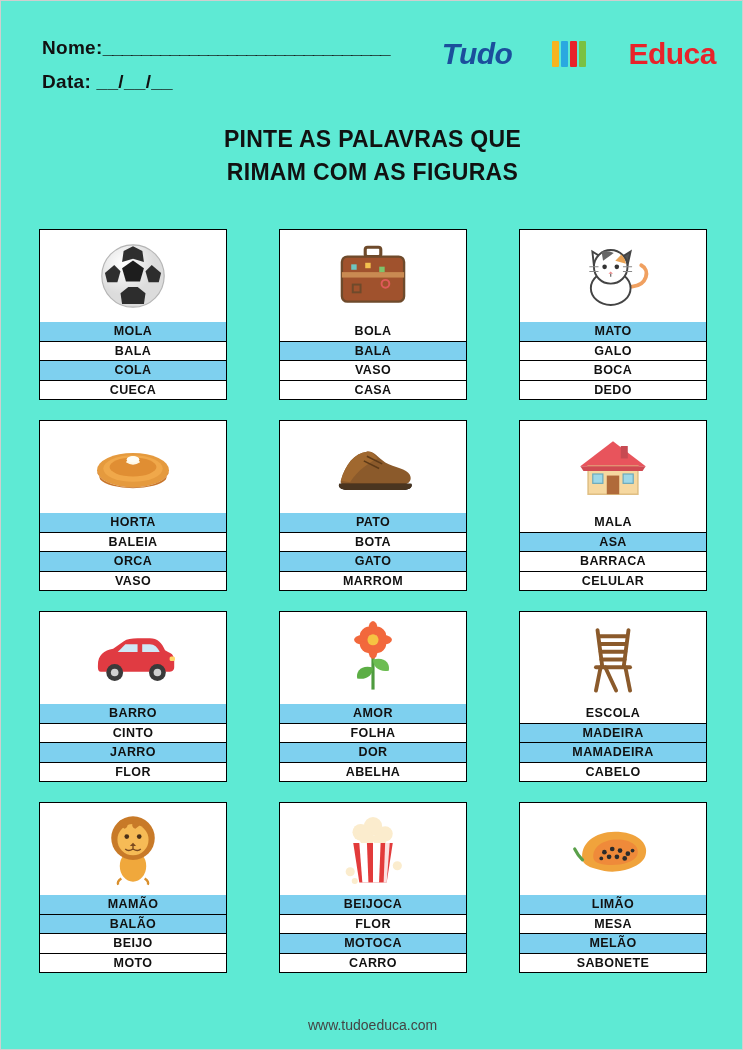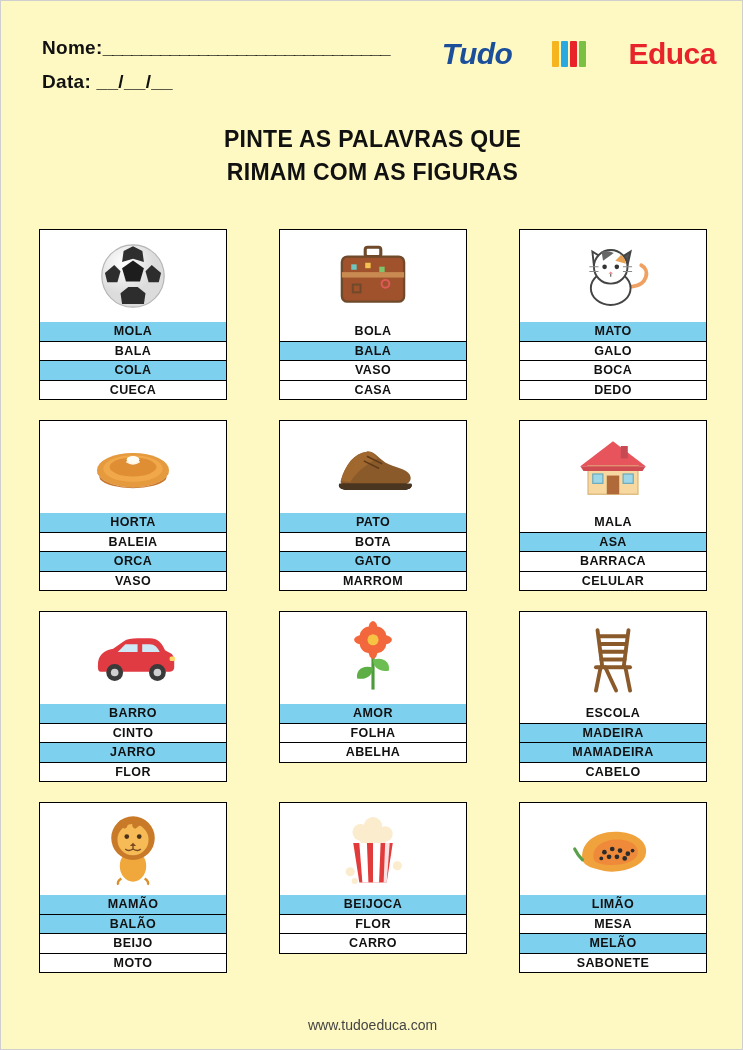--- a/index.html
+++ b/index.html
@@ -8,21 +8,21 @@
     background: #d8d8d8;
   }
   body {
     font-family: "Liberation Sans", sans-serif;
     width: 743px; height: 1050px;
     overflow: hidden;
   }
   .page {
     position: relative;
     width: 743px; height: 1050px;
-    background: #fef9c3;
+    background: #5eead4;
     border: 1px solid #cfcfcf;
     overflow: hidden;
   }
 
   
   .header {
     position: absolute;
     left: 0; top: 0;
     width: 743px; height: 108px;
   }
@@ -306,20 +306,21 @@
               <ellipse cx="29" cy="18" rx="9" ry="6" transform="rotate(-45 29 18)"></ellipse>
               <ellipse cx="47" cy="18" rx="9" ry="6" transform="rotate(45 47 18)"></ellipse>
               <ellipse cx="29" cy="36" rx="9" ry="6" transform="rotate(45 29 36)"></ellipse>
               <ellipse cx="47" cy="36" rx="9" ry="6" transform="rotate(-45 47 36)"></ellipse>
             </g>
             <circle cx="38" cy="27" r="7" fill="#f6c342"></circle>
           </svg>
         </div>
         <div class="word hl">AMOR</div>
         <div class="word">FOLHA</div>
+        <div class="word hl">DOR</div>
         <div class="word">ABELHA</div>
       </div>
       <div class="card">
         <div class="pic">
           <svg width="62" height="82" viewBox="0 0 80 100">
             <g stroke="#8b5a2b" stroke-width="5" stroke-linecap="round" fill="none">
               <path d="M20 14 L26 60"></path>
               <path d="M60 14 L54 60"></path>
               <path d="M22 22 H58"></path>
               <path d="M23 32 H57"></path>
@@ -372,20 +373,21 @@
             <path d="M64 42 L62 94 L66 94 L70 42 Z" fill="#fff" opacity=".85"></path>
             <g fill="#fbeccd">
               <circle cx="18" cy="80" r="6"></circle>
               <circle cx="80" cy="72" r="6"></circle>
               <circle cx="24" cy="92" r="4"></circle>
             </g>
           </svg>
         </div>
         <div class="word hl">BEIJOCA</div>
         <div class="word">FLOR</div>
+        <div class="word hl">MOTOCA</div>
         <div class="word">CARRO</div>
       </div>
       <div class="card">
         <div class="pic">
           <svg width="86" height="60" viewBox="0 0 110 76">
             <path d="M16 52 C12 30 34 14 62 16 C90 18 102 34 96 48 C90 62 62 70 44 66 C30 63 18 60 16 52 Z" fill="#f0a33c"></path>
             <path d="M30 50 C28 36 42 26 60 26 C80 26 90 36 86 46 C82 56 60 60 46 58 C38 57 31 55 30 50 Z" fill="#ef8a3a"></path>
             <g fill="#2b2b2b">
               <circle cx="44" cy="42" r="3"></circle>
               <circle cx="54" cy="38" r="3"></circle>

